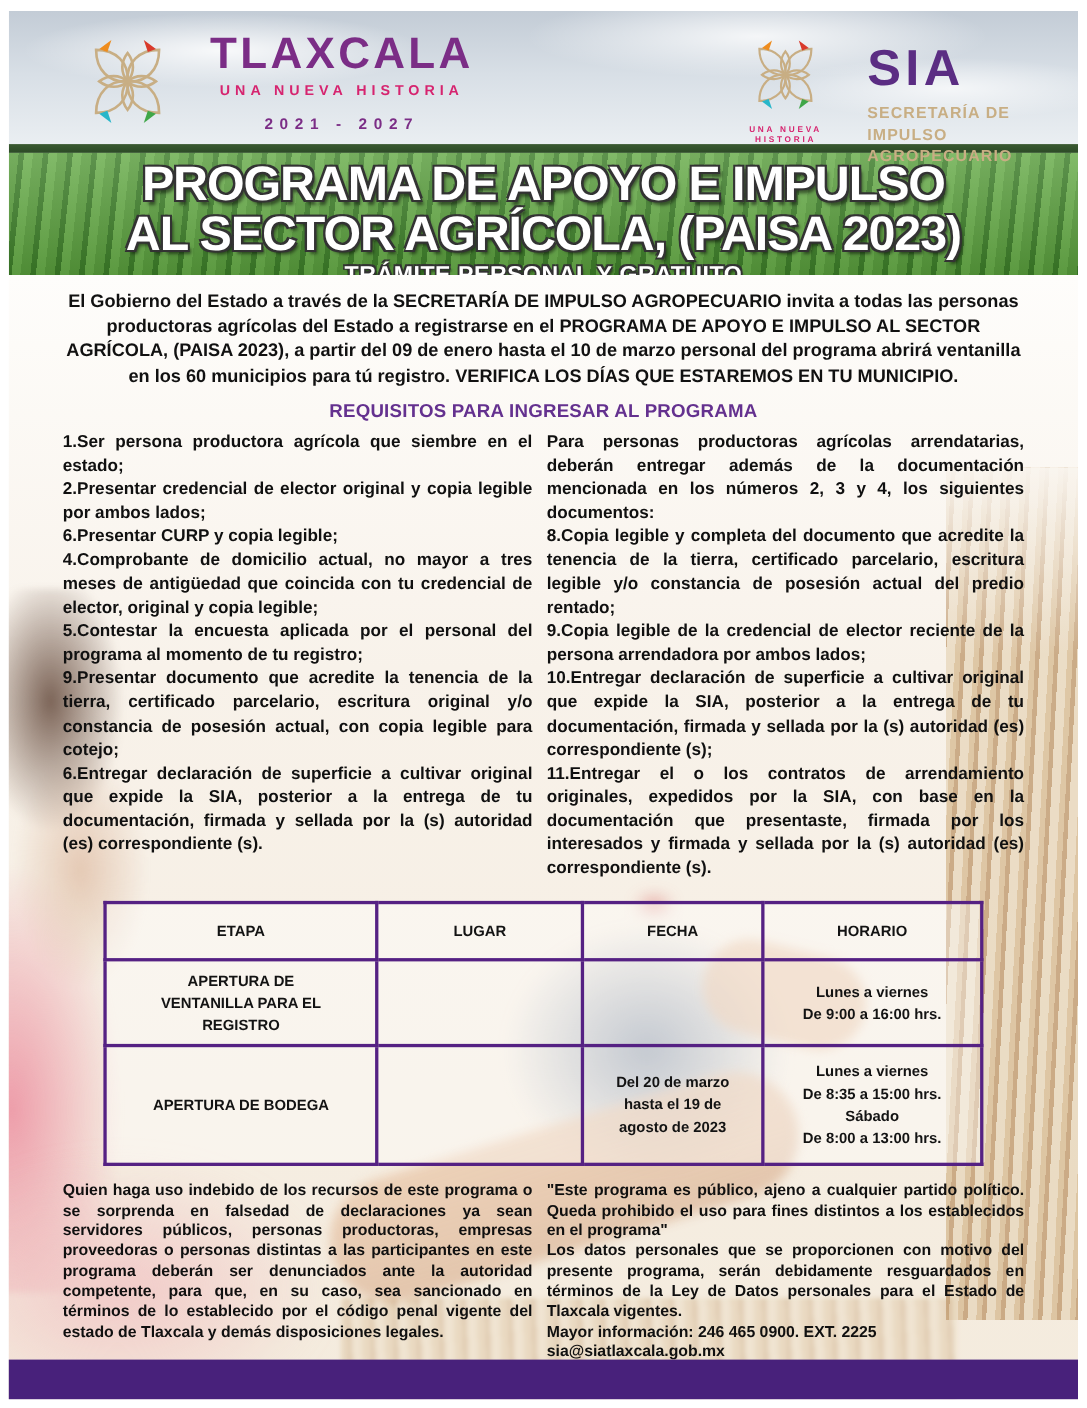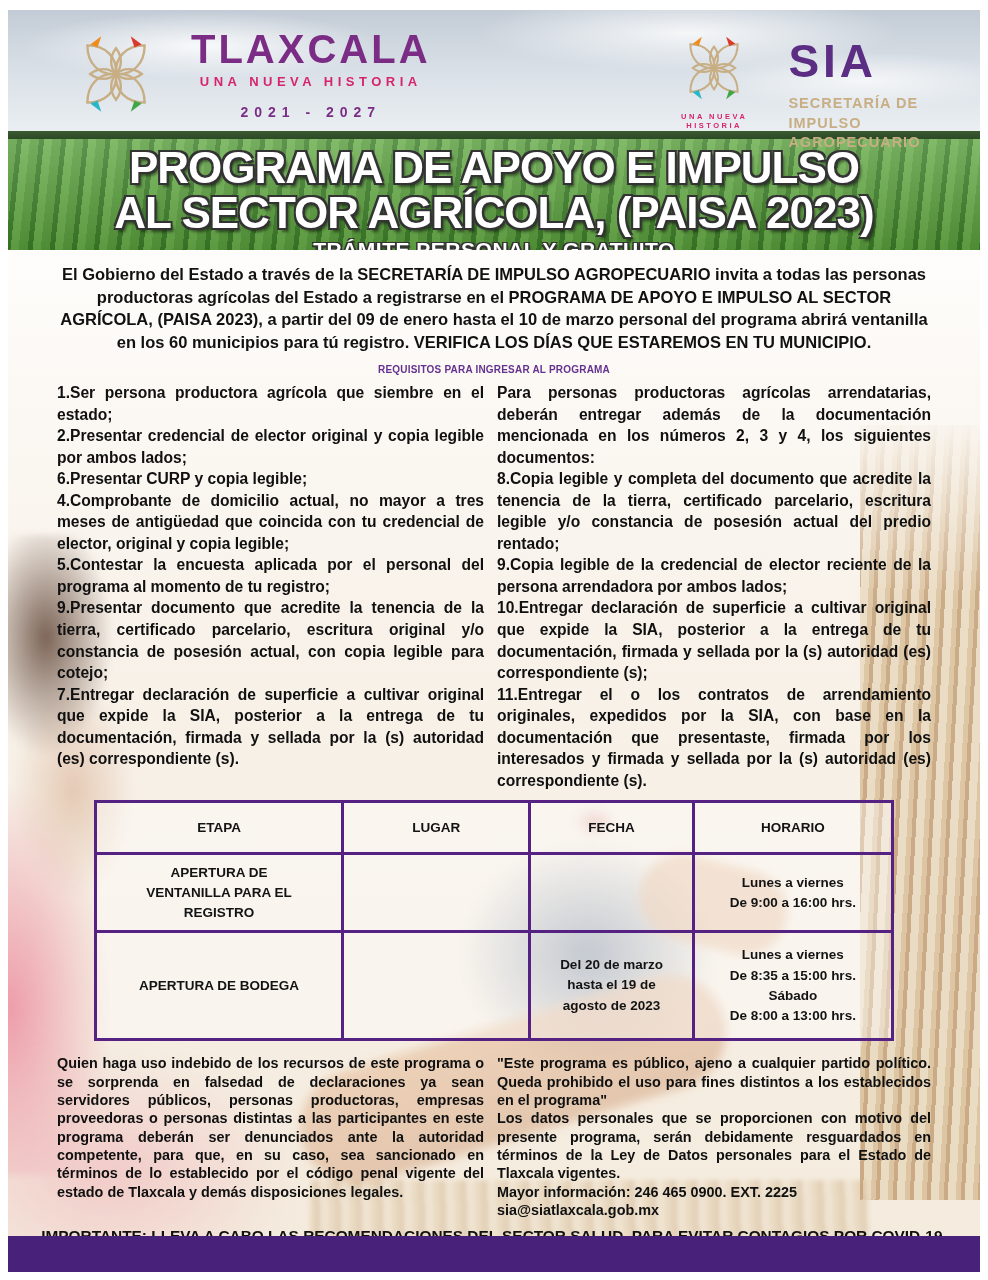--- a/index.html
+++ b/index.html
@@ -63,29 +63,29 @@
     background:linear-gradient(180deg, rgba(233,198,168,.72), rgba(216,174,142,.62)); }
   .pink-bottom { position:absolute; left:-30px; top:790px; width:430px; height:240px; filter:blur(14px);
     background:radial-gradient(240px 150px at 30% 55%, rgba(238,166,176,.5), rgba(238,166,176,0) 80%); }
   .corn-bottom { position:absolute; right:110px; top:930px; width:560px; height:95px; opacity:.35; filter:blur(2px);
     background:repeating-linear-gradient(88deg, #d6b98f 0 7px, #c09a6c 7px 12px, #e7d6ba 12px 21px); }
 
   
   .content { position:relative; z-index:2; padding-top:250px; }
   .intro { margin:13px 52px 0 52px; text-align:center; font-size:16.5px; font-weight:bold;
     line-height:22.5px; color:#111; }
-  .section-title { margin-top:11px; text-align:center; font-size:10px; font-weight:bold;
+  .section-title { margin-top:11px; text-align:center; font-size:17px; font-weight:bold;
     color:#64318f; letter-spacing:.2px; }
   .cols { display:flex; gap:13px; padding:7px 57px 0 57px; }
   .col-left { width:427px; }
   .col-right { width:434px; }
   .req { font-size:15.6px; font-weight:bold; line-height:21.55px; text-align:justify; color:#101010; }
 
   
-  table.sched { width:800px; margin:9px auto 0 auto; border-collapse:collapse; table-layout:fixed; }
+  table.sched { width:800px; margin:19px auto 0 auto; border-collapse:collapse; table-layout:fixed; }
   table.sched td, table.sched th { border:3px solid #552183; background:rgba(255,255,255,.38);
     font-size:13.5px; font-weight:bold; text-align:center; vertical-align:middle; color:#131313; }
   tr.hrow th { height:52px; }
   tr.r1 td { height:78px; }
   tr.r2 td { height:108px; }
   td.etapa { padding:0 38px; line-height:1.5; }
   td.fecha { padding:0 22px; line-height:1.55; }
   td.horario { padding:0 10px; }
   td.horario div { line-height:1.5; }
 
@@ -186,21 +186,21 @@
     <div class="section-title">REQUISITOS PARA INGRESAR AL PROGRAMA</div>
 
     <div class="cols">
       <div class="col-left">
         <p class="req">1.Ser persona productora agrícola que siembre en el estado;</p>
         <p class="req">2.Presentar credencial de elector original y copia legible por ambos lados;</p>
         <p class="req">6.Presentar CURP y copia legible;</p>
         <p class="req">4.Comprobante de domicilio actual, no mayor a tres meses de antigüedad que coincida con tu credencial de elector, original y copia legible;</p>
         <p class="req">5.Contestar la encuesta aplicada por el personal del programa al momento de tu registro;</p>
         <p class="req">9.Presentar documento que acredite la tenencia de la tierra, certificado parcelario, escritura original y/o constancia de posesión actual, con copia legible para cotejo;</p>
-        <p class="req">7.Entregar declaración de superficie a cultivar original que expide la SIA, posterior a la entrega de tu documentación, firmada y sellada por la (s) autoridad (es) correspondiente (s).</p>
+        <p class="req">6.Entregar declaración de superficie a cultivar original que expide la SIA, posterior a la entrega de tu documentación, firmada y sellada por la (s) autoridad (es) correspondiente (s).</p>
       </div>
       <div class="col-right">
         <p class="req">Para personas productoras agrícolas arrendatarias, deberán entregar además de la documentación mencionada en los números 2, 3 y 4, los siguientes documentos:</p>
         <p class="req">8.Copia legible y completa del documento que acredite la tenencia de la tierra, certificado parcelario, escritura legible y/o constancia de posesión actual del predio rentado;</p>
         <p class="req">9.Copia legible de la credencial de elector reciente de la persona arrendadora por ambos lados;</p>
         <p class="req">10.Entregar declaración de superficie a cultivar original que expide la SIA, posterior a la entrega de tu documentación, firmada y sellada por la (s) autoridad (es) correspondiente (s);</p>
         <p class="req">11.Entregar el o los contratos de arrendamiento originales, expedidos por la SIA, con base en la documentación que presentaste, firmada por los interesados y firmada y sellada por la (s) autoridad (es) correspondiente (s).</p>
       </div>
     </div>
 

